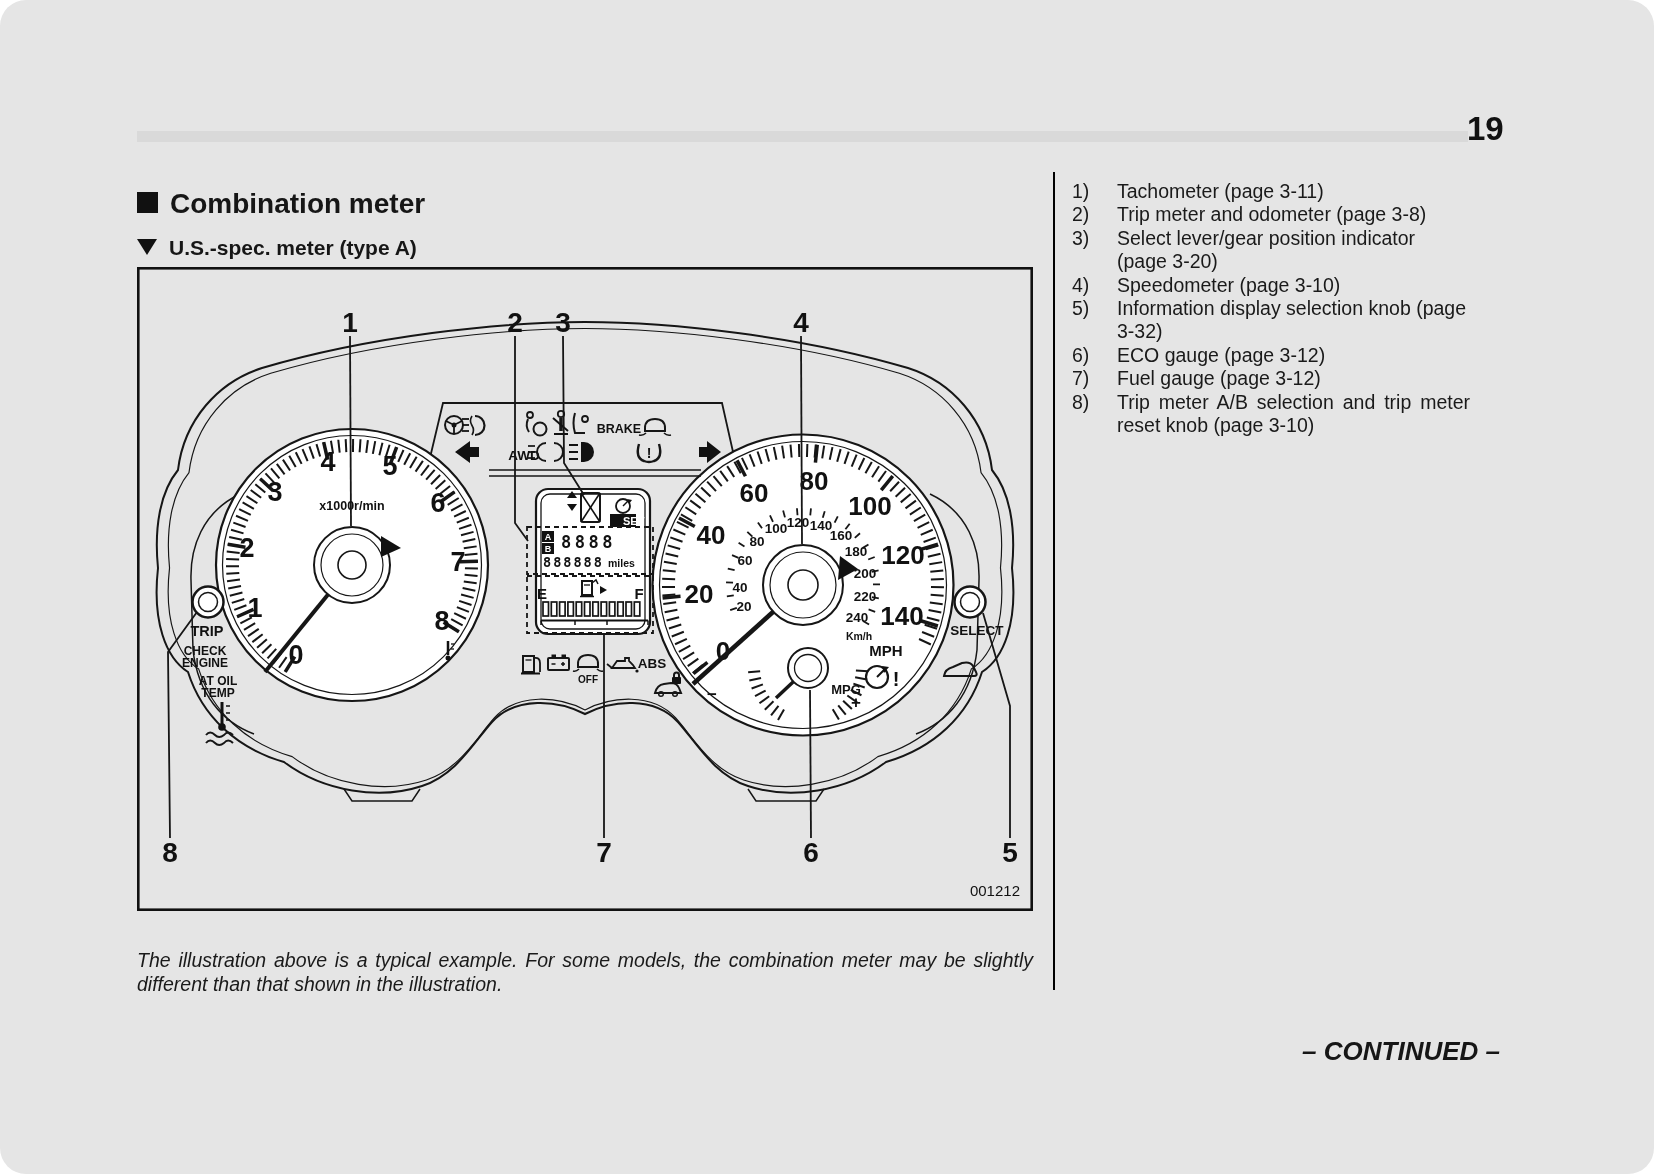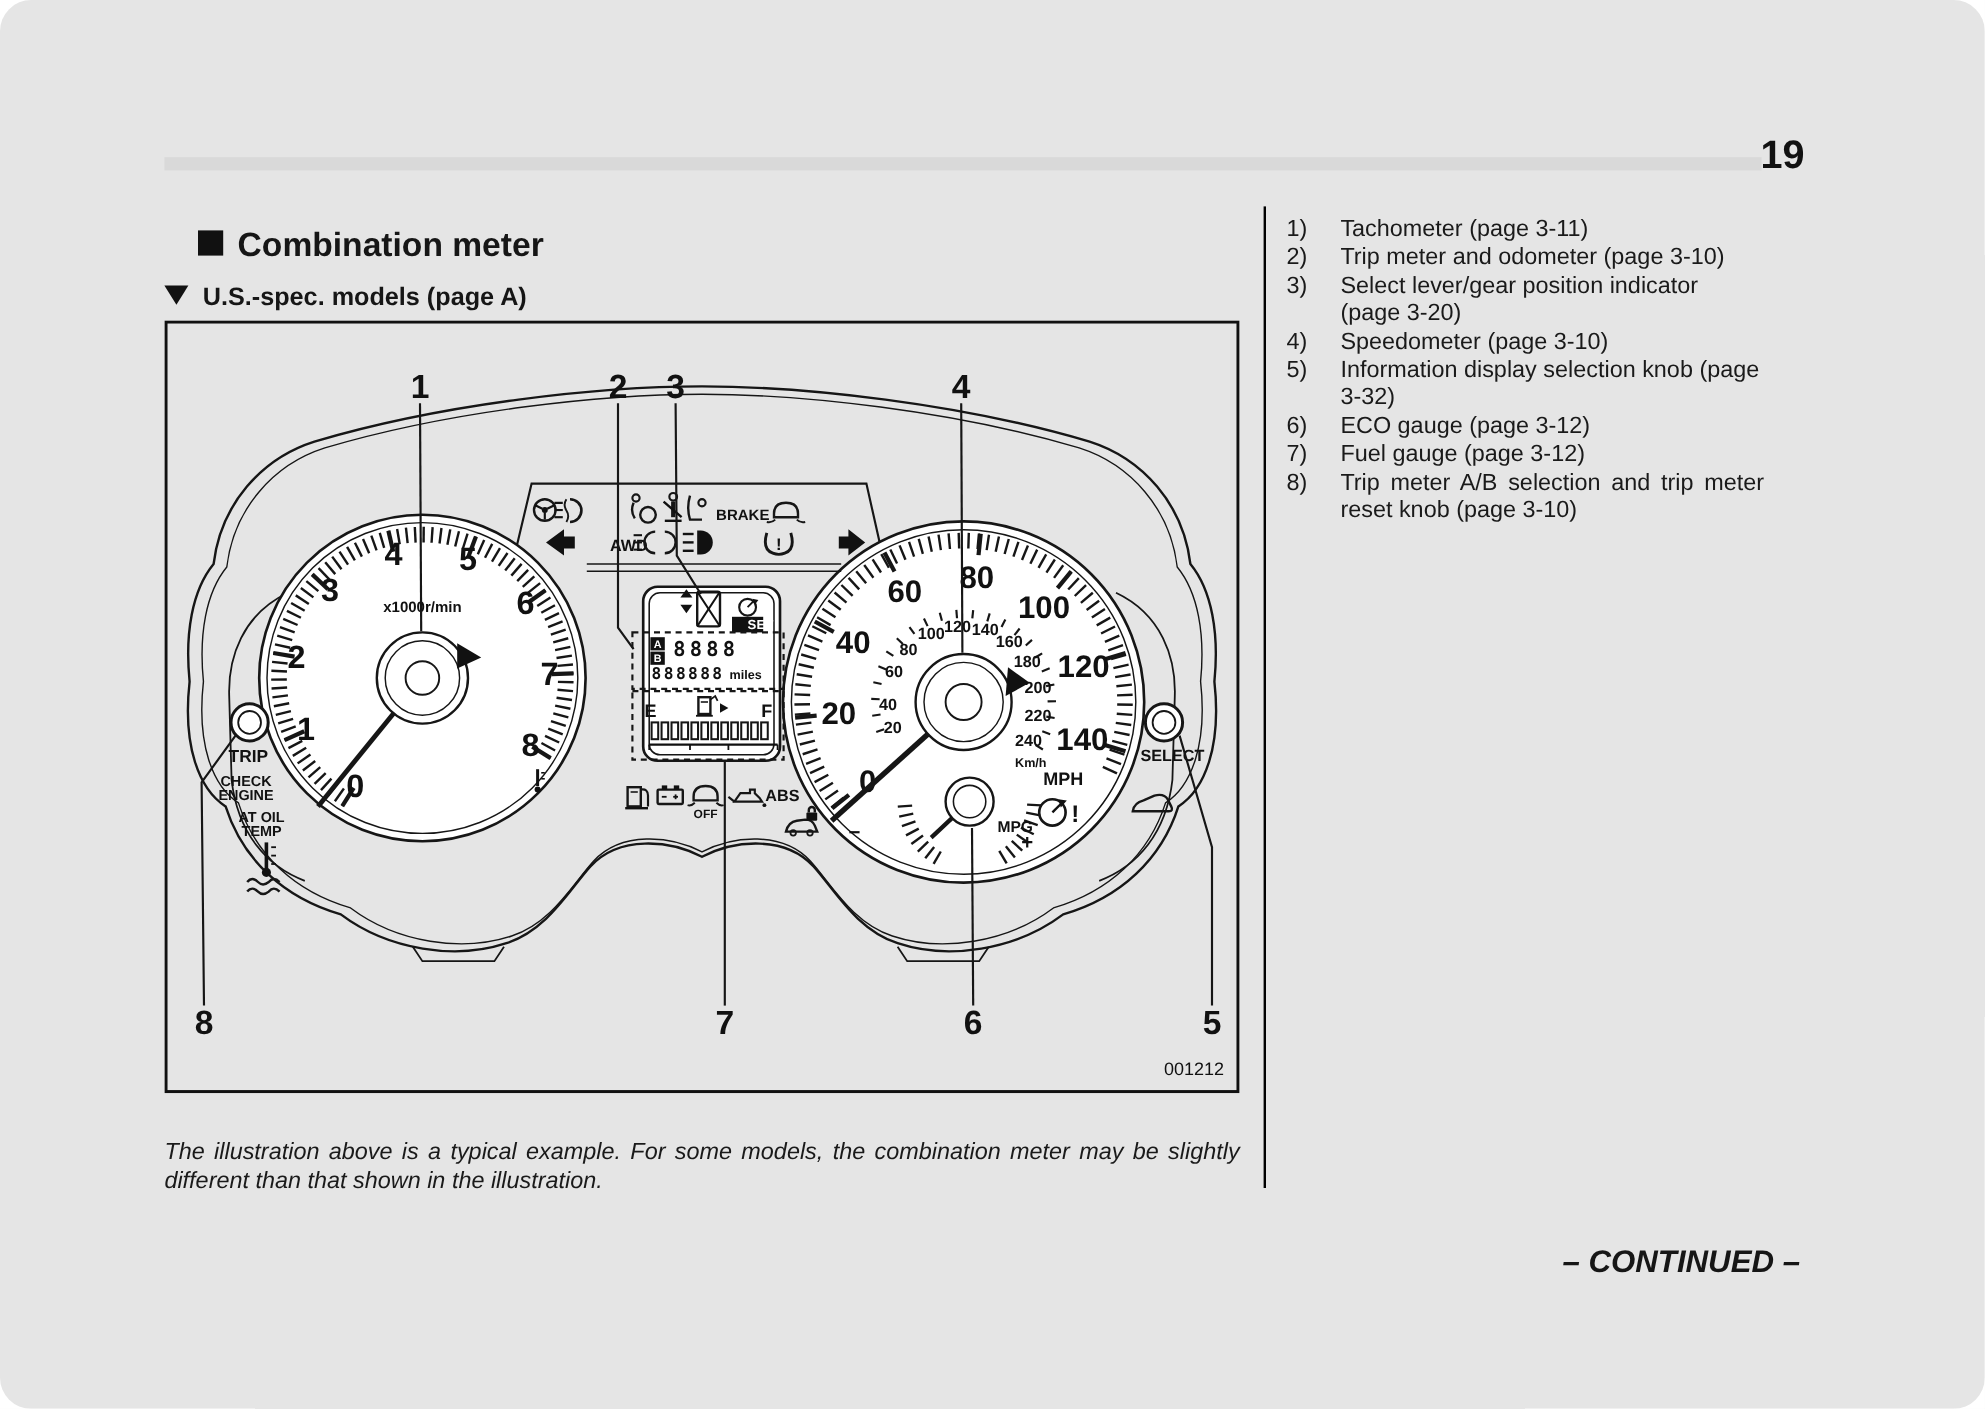--- a/index.html
+++ b/index.html
@@ -1,20 +1,20 @@
 <!DOCTYPE html>
 <html><head>
 <meta charset="utf-8">
 <style>
   html,body{margin:0;padding:0;background:#ffffff;}
   .page{position:relative;width:1654px;height:1174px;background:#e5e5e5;color:#161616;
         font-family:"Liberation Sans", sans-serif;overflow:hidden;border-radius:26px;}
   .topbar{position:absolute;left:137px;top:131px;width:1331px;height:11px;background:#d9d9d9;}
   .pagenum{position:absolute;left:1467px;top:110px;font-size:33px;font-weight:bold;color:#111;}
-  .title{position:absolute;left:137px;top:188px;font-size:28px;font-weight:bold;white-space:nowrap;margin-left:28px;}
+  .title{position:absolute;left:137px;top:188px;font-size:28px;font-weight:bold;white-space:nowrap;}
   .sq{display:inline-block;width:21px;height:21px;background:#111;margin-right:12px;}
   .subtitle{position:absolute;left:137px;top:236px;font-size:21px;font-weight:bold;white-space:nowrap;}
   .tri{display:inline-block;width:0;height:0;border-left:10px solid transparent;
        border-right:10px solid transparent;border-top:16px solid #111;margin-right:12px;}
   .figure{position:absolute;left:137px;top:267px;width:896px;height:644px;}
   .caption{position:absolute;left:137px;top:948px;width:896px;font-size:19.5px;line-height:24px;
            text-align:justify;color:#1a1a1a;font-style:italic;}
   .divider{position:absolute;left:1053px;top:172px;width:2px;height:818px;background:#000;}
   .legend{position:absolute;left:1072px;top:180px;width:398px;}
   .legend-item{display:flex;font-size:19.5px;line-height:23.4px;color:#1a1a1a;}
@@ -35,21 +35,21 @@
 
 <div class="page">
 
   <div class="topbar"></div>
   <div class="pagenum">19</div>
 
   <div class="title">
     <span class="sq"></span><span>Combination meter</span>
   </div>
   <div class="subtitle">
-    <span class="tri"></span><span>U.S.-spec. models (page A)</span>
+    <span class="tri"></span><span>U.S.-spec. meter (type A)</span>
   </div>
 
   <div class="figure">
   <svg viewBox="137 267 896 644" width="896" height="644">
 
     <rect x="138.3" y="268.3" width="893.4" height="641.4" fill="none" stroke="#111" stroke-width="2.6"></rect>
 
     <path class="ol" stroke-width="2" d="M 262,368 C 370,336 500,322 585,322 C 670,322 800,336 908,368 C 952,382 986,420 992,470 C 1010,492 1016,528 1012,568 C 1018,622 1004,658 982,672 C 968,716 934,748 886,762 C 846,792 790,800 748,786 C 714,775 696,742 678,722 C 654,696 612,700 585,714 C 558,700 516,696 492,722 C 474,742 456,775 422,786 C 380,800 324,792 284,762 C 236,748 202,716 188,672 C 166,658 152,622 158,568 C 154,528 160,492 178,470 C 184,420 218,382 262,368 Z"></path>
     <path class="ol" stroke-width="1.2" transform="matrix(0.973,0,0,0.973,15.8,15.2)" d="M 262,368 C 370,336 500,322 585,322 C 670,322 800,336 908,368 C 952,382 986,420 992,470 C 1010,492 1016,528 1012,568 C 1018,622 1004,658 982,672 C 968,716 934,748 886,762 C 846,792 790,800 748,786 C 714,775 696,742 678,722 C 654,696 612,700 585,714 C 558,700 516,696 492,722 C 474,742 456,775 422,786 C 380,800 324,792 284,762 C 236,748 202,716 188,672 C 166,658 152,622 158,568 C 154,528 160,492 178,470 C 184,420 218,382 262,368 Z"></path>
     <path class="ol" stroke-width="1.5" d="M 240,494 C 202,512 190,548 191,580 L 193,650 C 198,694 222,722 254,734"></path>
@@ -585,21 +585,21 @@
 
   <div class="divider"></div>
 
   <div class="legend">
     <div class="legend-item">
         <span class="ln">1)</span>
         <span class="lt">Tachometer (page 3-11)</span>
       </div>
     <div class="legend-item">
         <span class="ln">2)</span>
-        <span class="lt">Trip meter and odometer (page 3-10)</span>
+        <span class="lt">Trip meter and odometer (page 3-8)</span>
       </div>
     <div class="legend-item">
         <span class="ln">3)</span>
         <span class="lt">Select lever/gear position indicator (page 3-20)</span>
       </div>
     <div class="legend-item">
         <span class="ln">4)</span>
         <span class="lt">Speedometer (page 3-10)</span>
       </div>
     <div class="legend-item">

